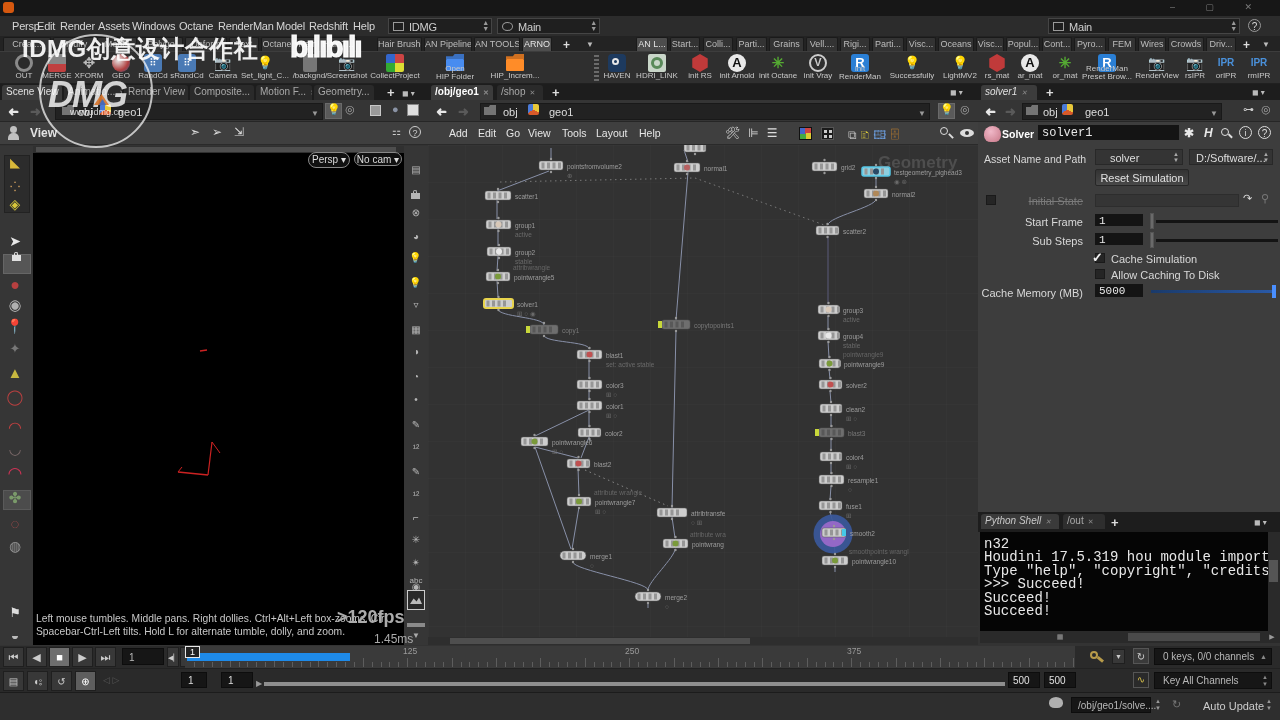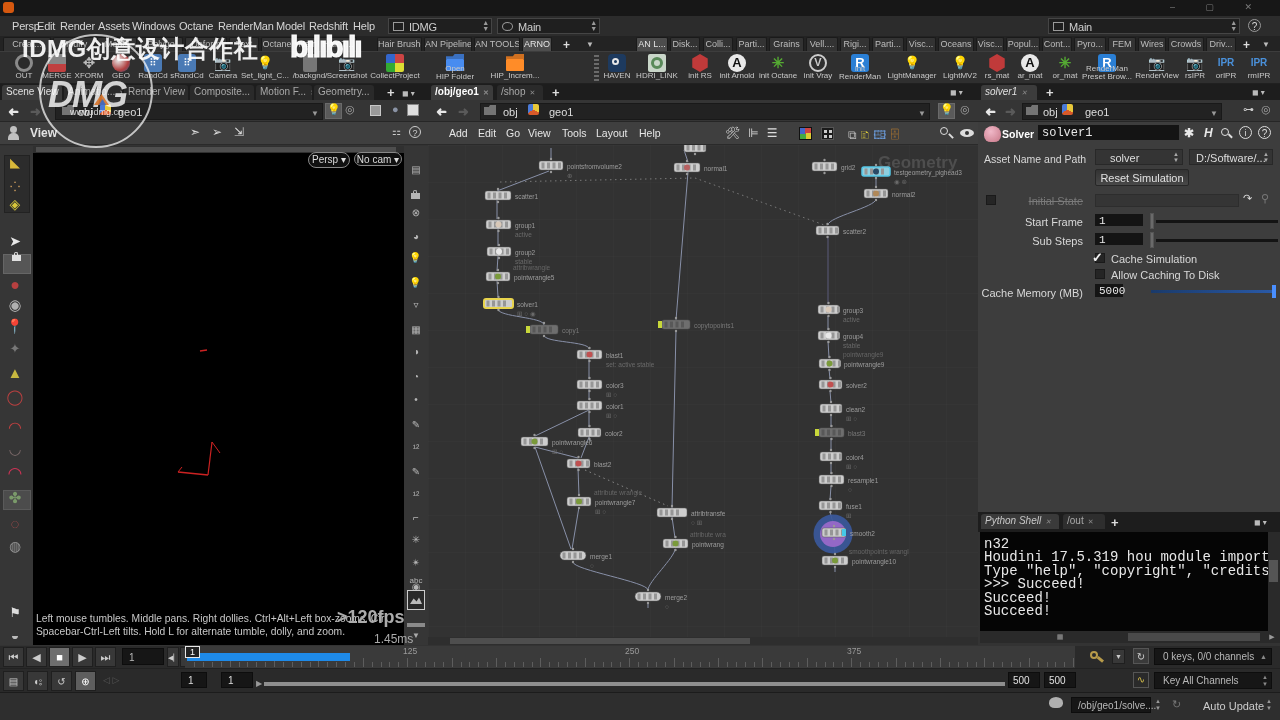--- a/index.html
+++ b/index.html
@@ -127,21 +127,21 @@
     <div class="stab" style="left: 295px; width: 40px;">Hair U...</div>
     <div class="stab" style="left: 319px; width: 38px;">Hair T...</div>
     <div class="stab" style="left: 377px; width: 45px;">Hair Brushes</div>
     <div class="stab" style="left: 424px; width: 48px;">AN Pipeline</div>
     <div class="stab" style="left: 474px; width: 46px;">AN TOOLS</div>
     <div class="stab sel" style="left: 522px; width: 30px;">ARNO</div>
     <div style="position: absolute; left: 563px; top: 2px; color: rgb(221, 221, 221); font-weight: bold; font-size: 12px;">+</div>
     <div style="position: absolute; left: 586px; top: 4px; color: rgb(187, 187, 187); font-size: 8px;">▼</div>
     <div class="stab" style="left: 604px; width: 30px; margin-top: 39px;">Reds...</div>
     <div class="stab sel" style="left: 636px; width: 32px;">AN L...</div>
-    <div class="stab" style="left: 670px; width: 30px;">Disk...</div>
+    <div class="stab" style="left: 670px; width: 30px;">Start...</div>
     <div class="stab" style="left: 703px; width: 30px;">Colli...</div>
     <div class="stab" style="left: 736px; width: 31px;">Parti...</div>
     <div class="stab" style="left: 769px; width: 35px;">Grains</div>
     <div class="stab" style="left: 806px; width: 32px;">Vell....</div>
     <div class="stab" style="left: 840px; width: 30px;">Rigi...</div>
     <div class="stab" style="left: 872px; width: 32px;">Parti...</div>
     <div class="stab" style="left: 906px; width: 30px;">Visc...</div>
     <div class="stab" style="left: 938px; width: 36px;">Oceans</div>
     <div class="stab" style="left: 976px; width: 28px;">Visc...</div>
     <div class="stab" style="left: 1006px; width: 34px;">Popul...</div>
@@ -234,21 +234,21 @@
     <div class="tool" style="left: 795px;">
       <div style="position: absolute; left: 14px; top: 2px; width: 18px; height: 18px; border-radius: 50%; border: 2px solid rgb(204, 204, 204); color: rgb(204, 204, 204); font-weight: bold; font-size: 11px; text-align: center; line-height: 13px;">V</div>
       <div class="tl" style="">init Vray</div>
     </div>
     <div class="tool" style="left: 837px;">
       <div style="position: absolute; left: 14px; top: 2px; width: 18px; height: 18px; background: rgb(42, 127, 213); border-radius: 3px; color: rgb(255, 255, 255); font-weight: bold; font-size: 13px; text-align: center; line-height: 17px;">R</div>
       <div class="tl2" style="">init<br>RenderMan</div>
     </div>
     <div class="tool" style="left: 889px;">
       <div style="position: absolute; left: 14px; top: 2px; width: 18px; height: 18px; color: rgb(232, 212, 77); font-size: 13px; text-align: center; line-height: 17px;">💡</div>
-      <div class="tl" style="">LightManager</div>
+      <div class="tl" style="">Successfully</div>
     </div>
     <div class="tool" style="left: 937px;">
       <div style="position: absolute; left: 14px; top: 2px; width: 18px; height: 18px; color: rgb(232, 212, 77); font-size: 13px; text-align: center; line-height: 17px;">💡</div>
       <div class="tl" style="">LightMV2</div>
     </div>
     <div class="tool" style="left: 974px;">
       <div style="position: absolute; left: 14px; top: 2px; width: 18px; height: 18px; background: rgb(192, 58, 58); clip-path: polygon(50% 0px, 93% 25%, 93% 75%, 50% 100%, 7% 75%, 7% 25%);"></div>
       <div class="tl" style="">rs_mat</div>
     </div>
     <div class="tool" style="left: 1007px;">
@@ -912,21 +912,21 @@
     <div class="plabel" style="left: 0px; top: 113px; width: 105px;">Sub Steps</div>
     <div class="pfield" style="left: 117px; top: 111px; width: 48px; height: 12px;">1</div>
     <div style="position: absolute; left: 172px; top: 110px; width: 4px; height: 16px; background: rgb(106, 106, 106); border: 1px solid rgb(85, 85, 85);"></div>
     <div class="pslider" style="left: 178px; top: 117px; width: 122px;"></div>
     <div class="pcheck" style="left: 117px; top: 131px;"></div>
     <div style="position: absolute; left: 114px; top: 128px; color: rgb(240, 240, 240); font-size: 13px; font-weight: bold;">✓</div>
     <div class="plabel" style="left: 133px; top: 131px; text-align: left;">Cache Simulation</div>
     <div class="pcheck" style="left: 117px; top: 147px;"></div>
     <div class="plabel" style="left: 133px; top: 147px; text-align: left;">Allow Caching To Disk</div>
     <div class="plabel" style="left: 0px; top: 165px; width: 105px;">Cache Memory (MB)</div>
-    <div class="pfield" style="left: 117px; top: 162px; width: 28px; height: 13px;">5000</div>
+    <div class="pfield" style="left: 117px; top: 162px; width: 48px; height: 13px;">5000</div>
     <div style="position: absolute; left: 173px; top: 168px; width: 124px; height: 3px; background: linear-gradient(90deg, rgb(26, 58, 106), rgb(42, 90, 168));"></div>
     <div style="position: absolute; left: 294px; top: 163px; width: 4px; height: 13px; background: rgb(74, 143, 255);"></div>
   </div>
 <div class="abs" id="pybar">
     <div class="ptab" style="left: 3px; width: 78px; top: 2px; font-style: italic; background: rgb(58, 58, 58); color: rgb(200, 200, 200);">Python Shell<span class="x">✕</span></div>
     <div class="ptab" style="left: 85px; width: 42px; top: 2px; background: rgb(46, 46, 46);">/out<span class="x">✕</span></div>
     <div class="pt-plus" style="left: 133px; top: 3px;">+</div>
     <div class="pt-ico" style="left: 276px; top: 6px; font-size: 8px;">◼ ▾</div>
   </div>
 <div class="abs" id="pyconsole">n32

